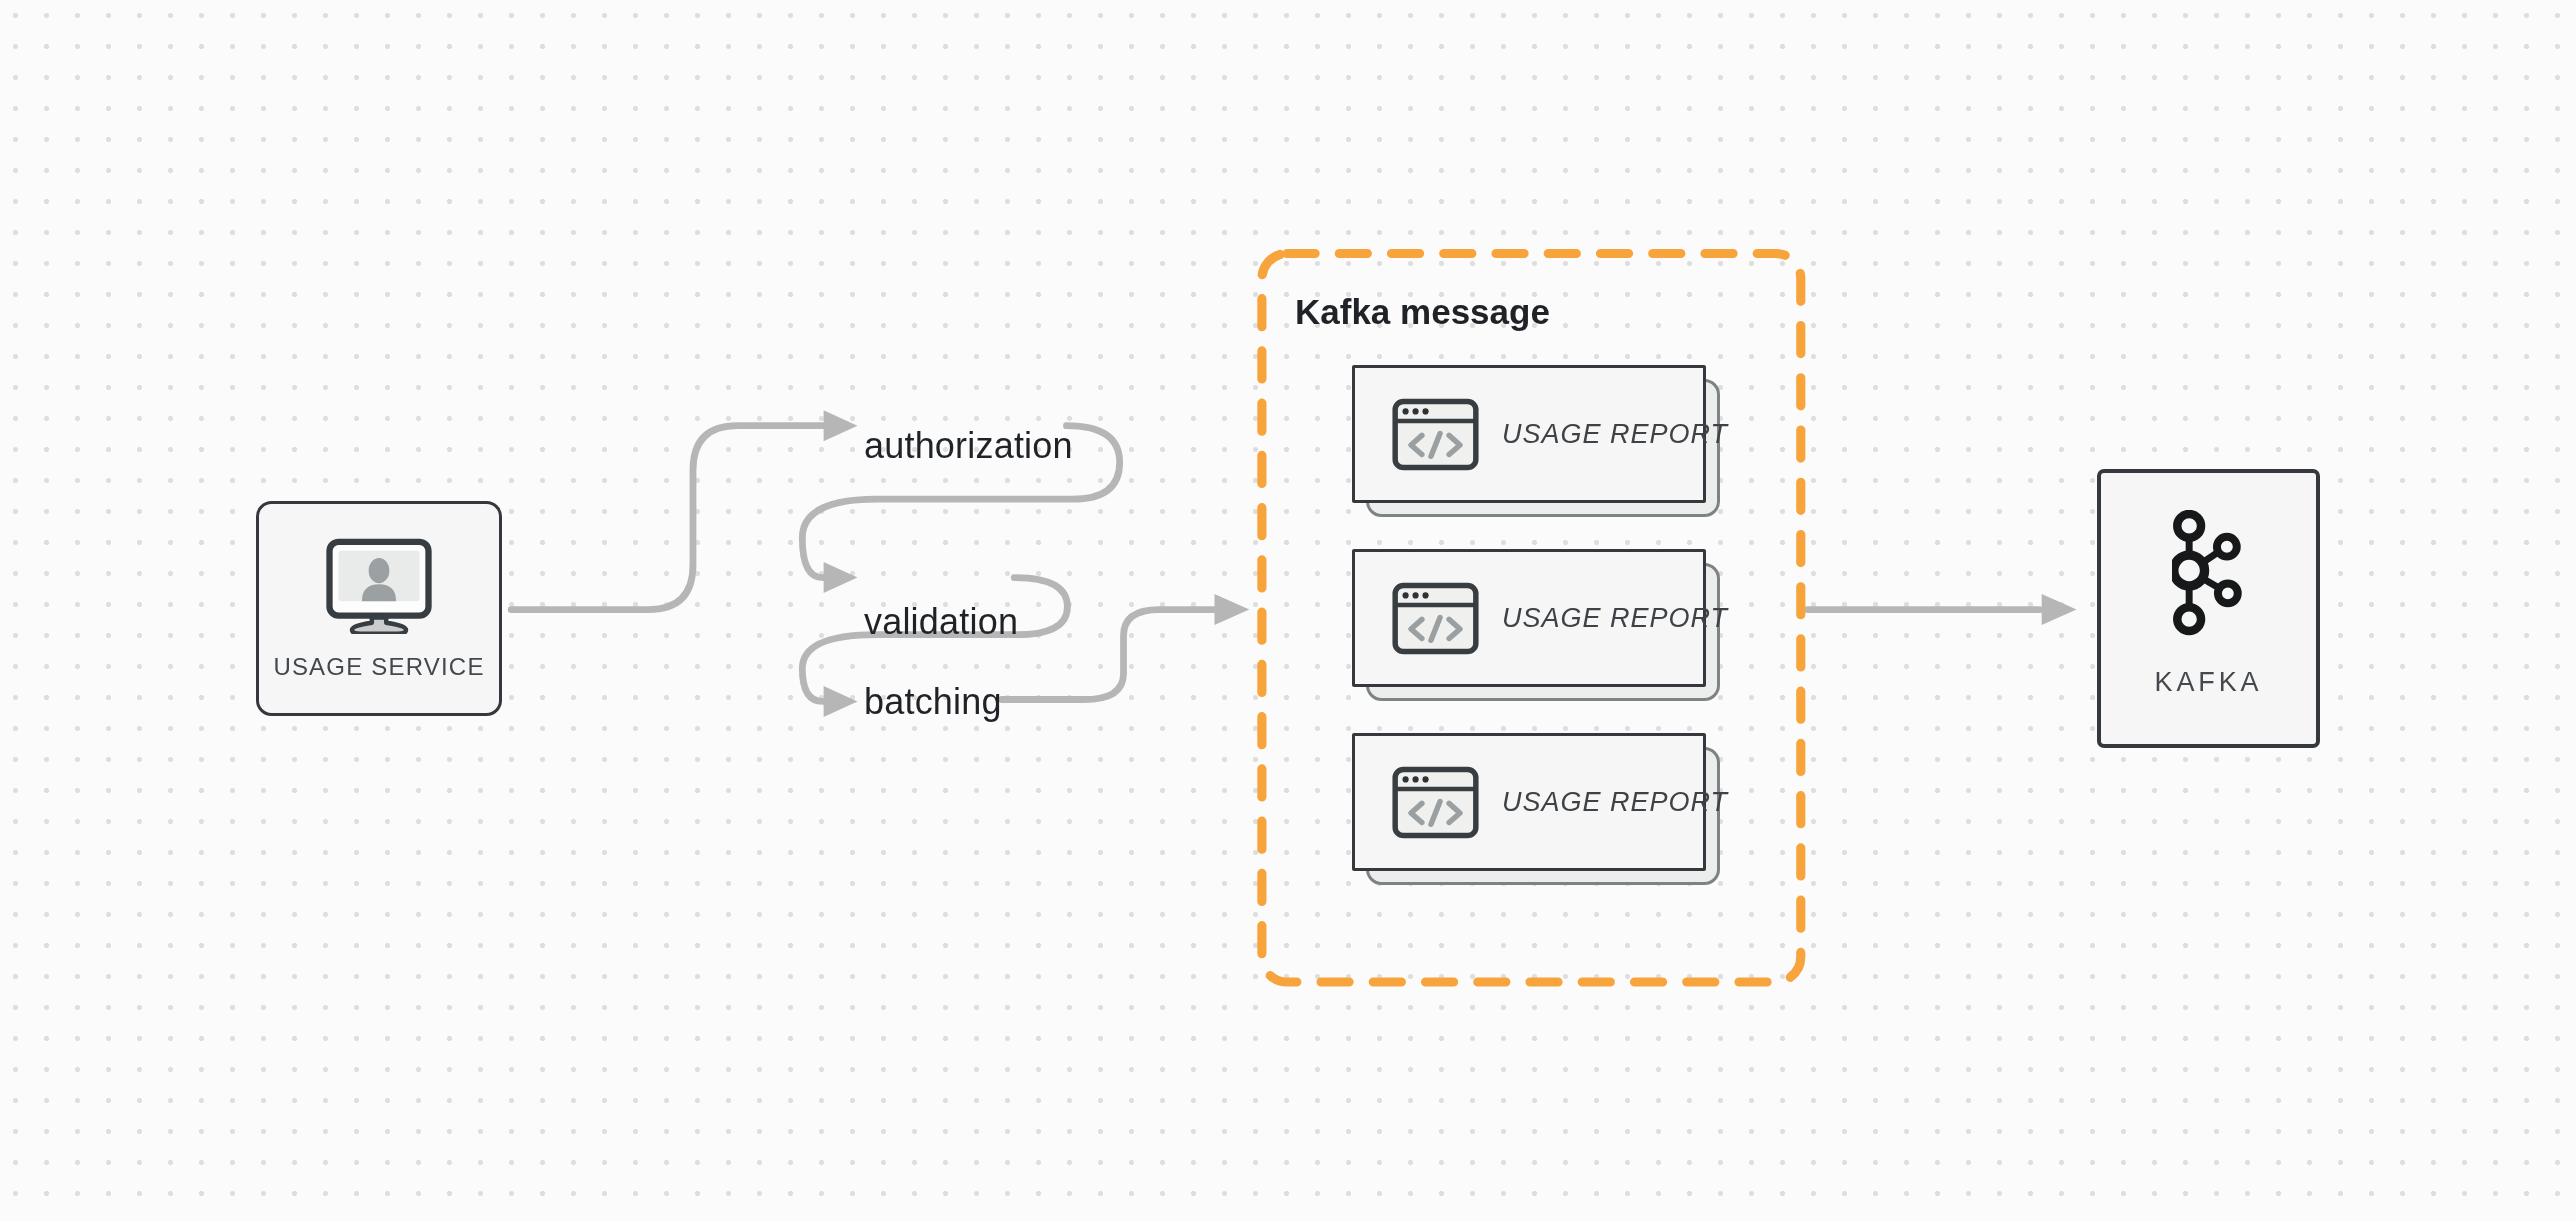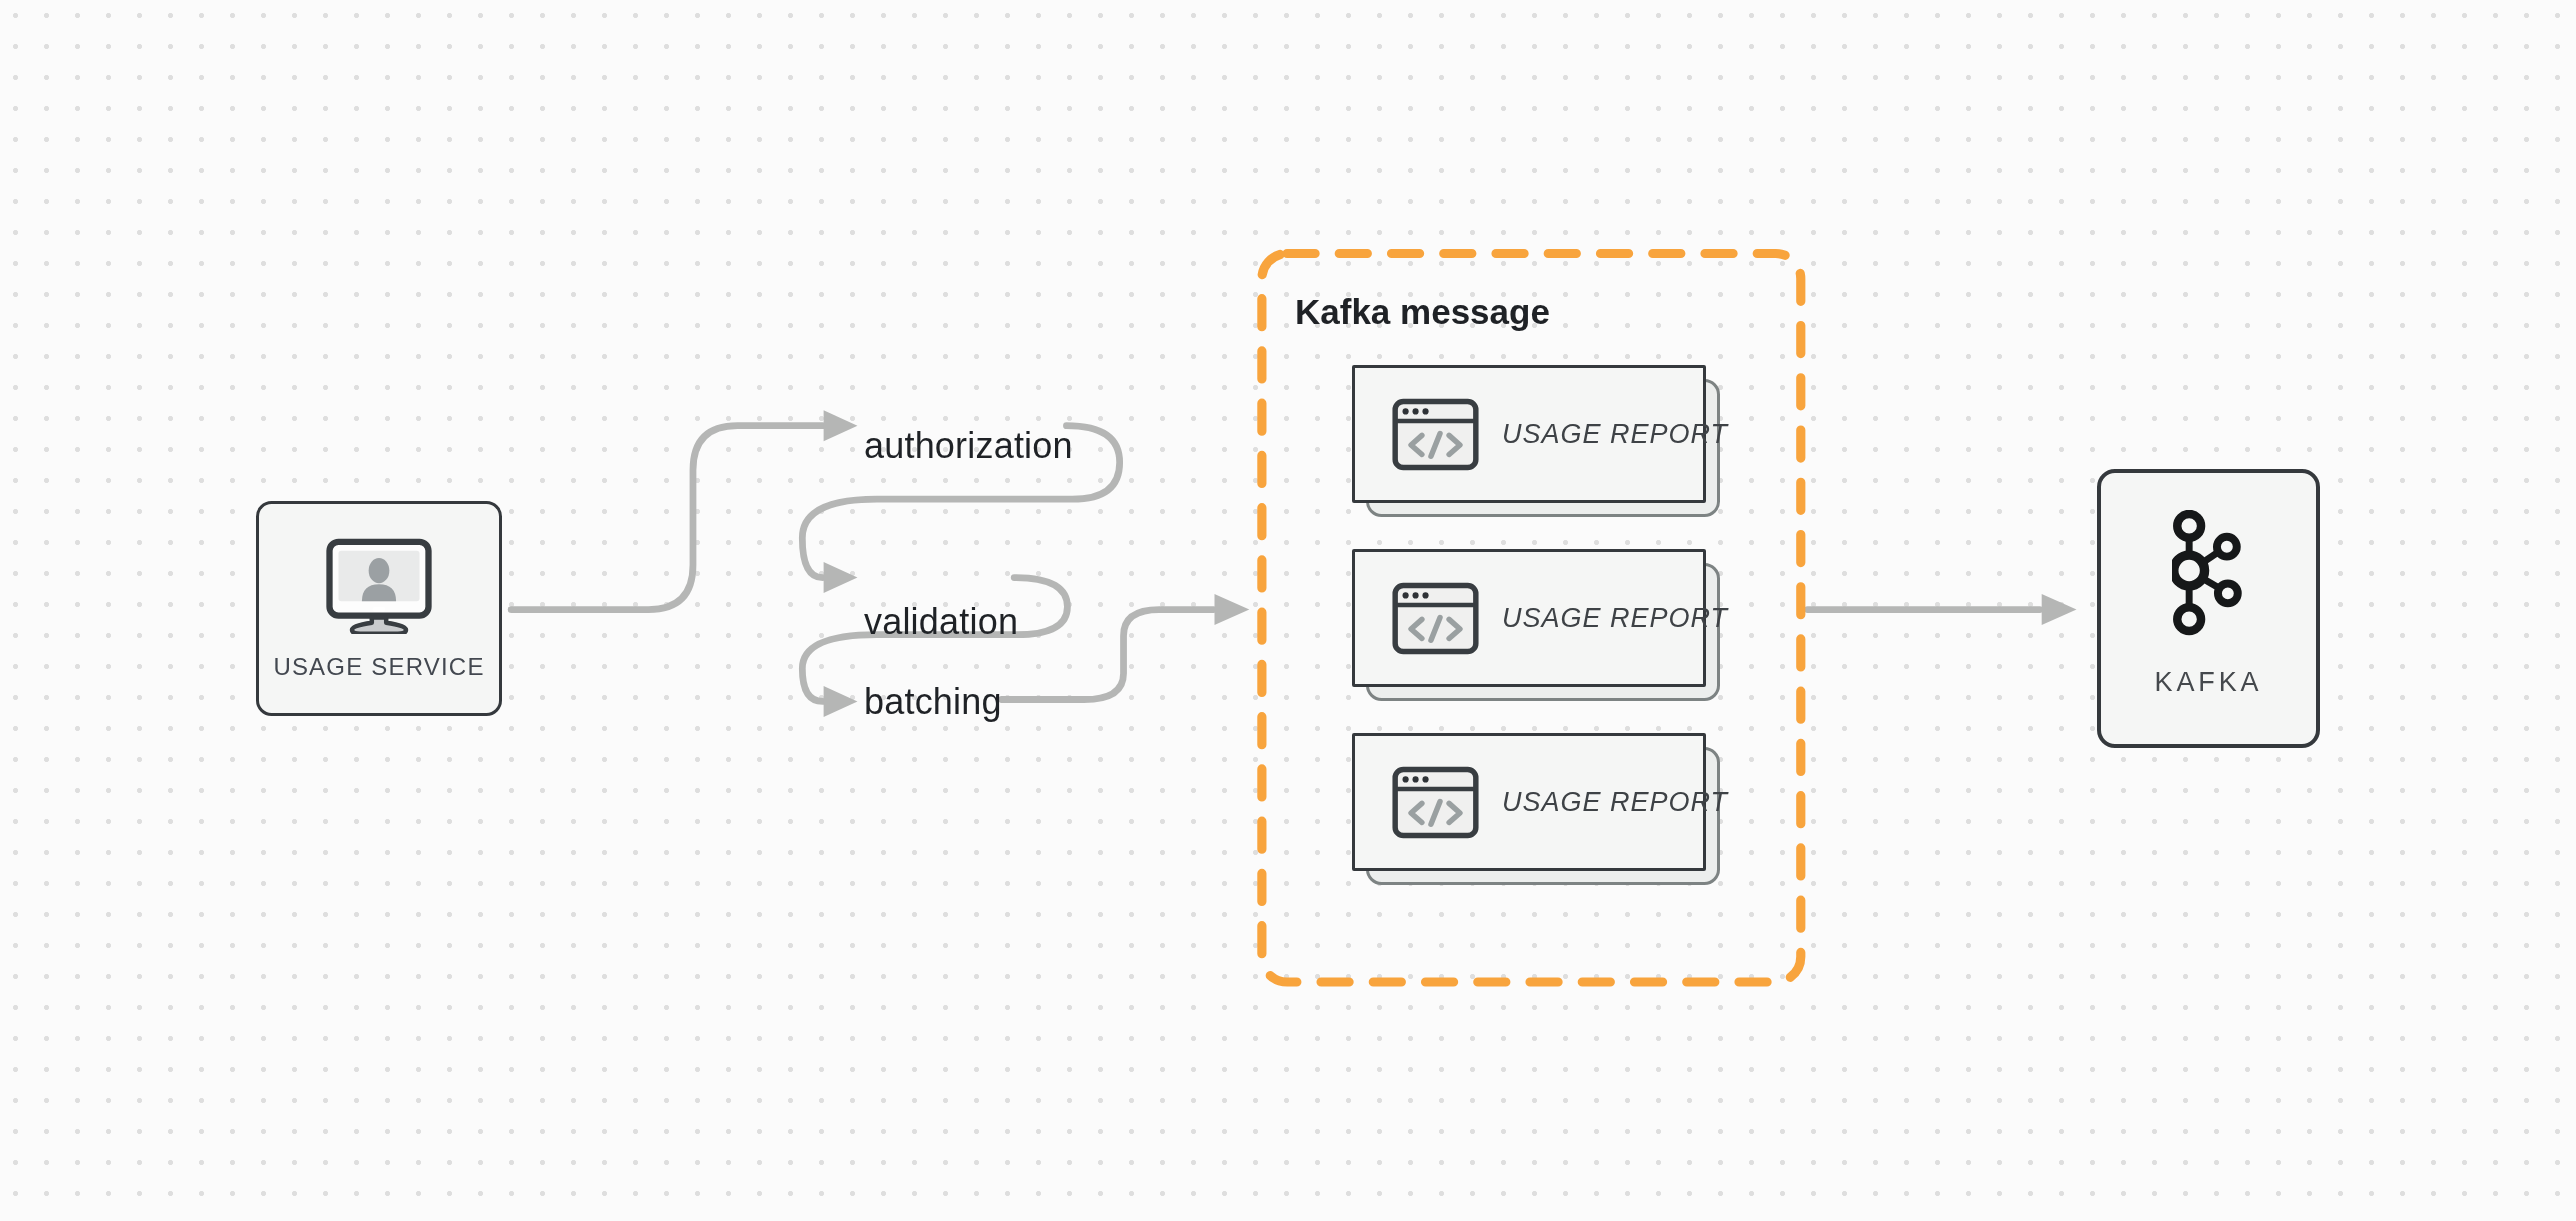--- a/index.html
+++ b/index.html
@@ -66,21 +66,21 @@
     border-radius:2px;
     display:flex;align-items:center;
   }
   .card-front .card-icon{margin-left:37px;flex:0 0 auto;display:block;}
   .report-label{
     margin-left:23px;
     font-size:27px;font-style:italic;letter-spacing:1px;
     color:var(--report-text,#3e4246);white-space:nowrap;
   }
 
-  #kafka-node{left:2097px;top:469px;width:223px;height:279px;border-width:4.8px;border-radius:18px;}
+  #kafka-node{left:2097px;top:469px;width:223px;height:279px;border-width:4.8px;border-radius:7px;}
   #kafka-node .node-icon{position:absolute;left:50%;top:37px;transform:translateX(-50%);}
   #kafka-node .node-label{top:194px;font-size:27px;letter-spacing:3.9px;color:var(--kafka-label-text,#45494d);}
 </style>
 </head>
 <body>
 
 <div id="canvas">
 
   <svg id="overlay" viewBox="0 0 2662 1262" xmlns="http://www.w3.org/2000/svg">
 

